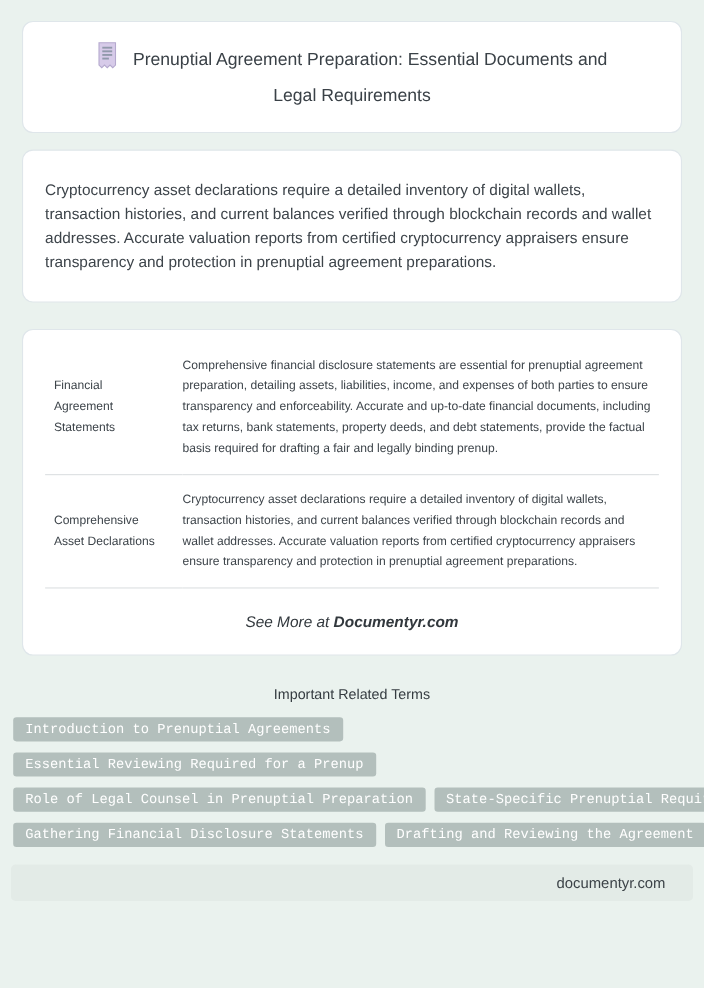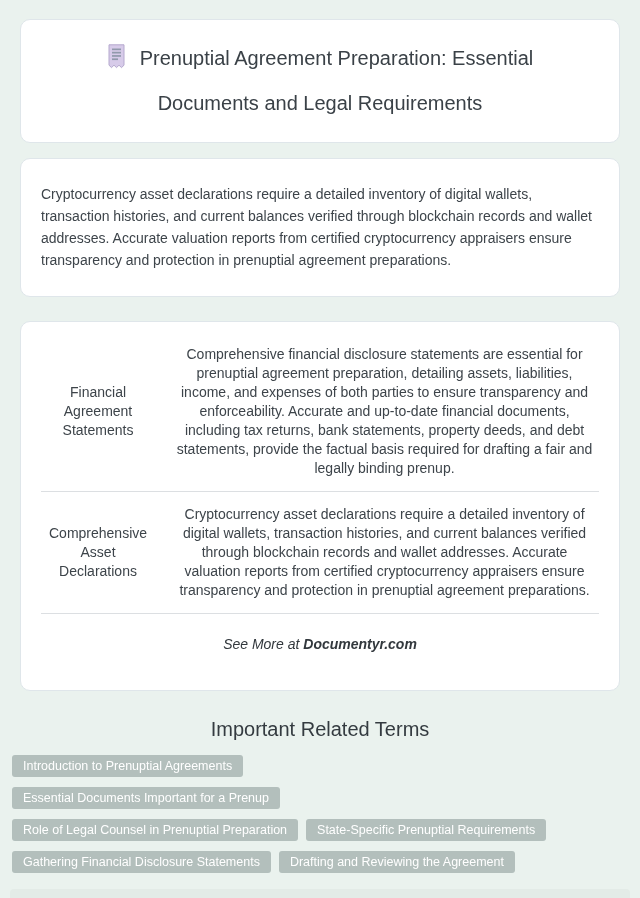--- a/index.html
+++ b/index.html
@@ -24,22 +24,22 @@
     margin-bottom: 15px;
     min-height: 101px;
     display: flex;
     align-items: center;
     justify-content: center;
     padding: 18px 30px;
   }
   .title-wrap {
     max-width: 505px;
     text-align: center;
-    font-size: 20px;
-    line-height: 41px;
+    font-size: 16px;
+    line-height: 29px;
     color: #3a4147;
   }
   .doc-icon {
     display: inline-block;
     vertical-align: -4px;
     margin-right: 14px;
   }
   
   .intro-card {
     margin-bottom: 24px;
@@ -53,46 +53,45 @@
   
   .table-card {
     padding: 10px 20px 18px 20px;
   }
   table.terms-table {
     border-collapse: collapse;
     width: 100%;
   }
   table.terms-table td {
     vertical-align: middle;
-    font-size: 14px;
+    font-size: 11px;
     line-height: 19px;
     color: #3d444a;
     padding: 13px 0;
     border-bottom: 1px solid #dcdfe2;
-    text-align: center;
   }
   td.term-cell {
     width: 125px;
     padding-left: 8px !important;
     padding-right: 25px !important;
   }
   td.desc-cell { padding-right: 2px !important; }
   .see-more {
     text-align: center;
     font-style: italic;
     font-size: 14px;
     color: #32383d;
     margin-top: 22px;
-    margin-bottom: 20px;
+    margin-bottom: 4px;
   }
   .see-more b { cursor: pointer; }
   
   .related-heading {
     text-align: center;
-    font-size: 20px;
+    font-size: 13px;
     font-weight: 500;
     color: #343b40;
     margin-top: 27px;
     margin-bottom: 14px;
   }
   .pills {
     width: 616px;
     margin: 0 auto;
   }
   .pill-row {
@@ -105,20 +104,21 @@
     display: inline-block;
     background: #b3bfbc;
     color: #ffffff;
     font-size: 12.5px;
     line-height: 22px;
     height: 22px;
     padding: 0 11px;
     border-radius: 3px;
     white-space: nowrap;
     cursor: pointer;
+    font-family: Liberation Mono, monospace;
   }
   
   .footer-bar {
     width: 620px;
     margin: 16px auto 0 auto;
     height: 33px;
     background: #e3ebe7;
     border-radius: 4px;
     display: flex;
     align-items: center;
@@ -169,21 +169,21 @@
   </div>
 </div>
 
 <div class="related-heading">Important Related Terms</div>
 
 <div class="pills">
   <div class="pill-row">
     <span class="pill">Introduction to Prenuptial Agreements</span>
   </div>
   <div class="pill-row">
-    <span class="pill">Essential Documents Important for a Prenup</span>
+    <span class="pill">Essential Reviewing Required for a Prenup</span>
   </div>
   <div class="pill-row">
     <span class="pill">Role of Legal Counsel in Prenuptial Preparation</span>
     <span class="pill">State-Specific Prenuptial Requirements</span>
   </div>
   <div class="pill-row">
     <span class="pill">Gathering Financial Disclosure Statements</span>
     <span class="pill">Drafting and Reviewing the Agreement</span>
   </div>
 </div>

